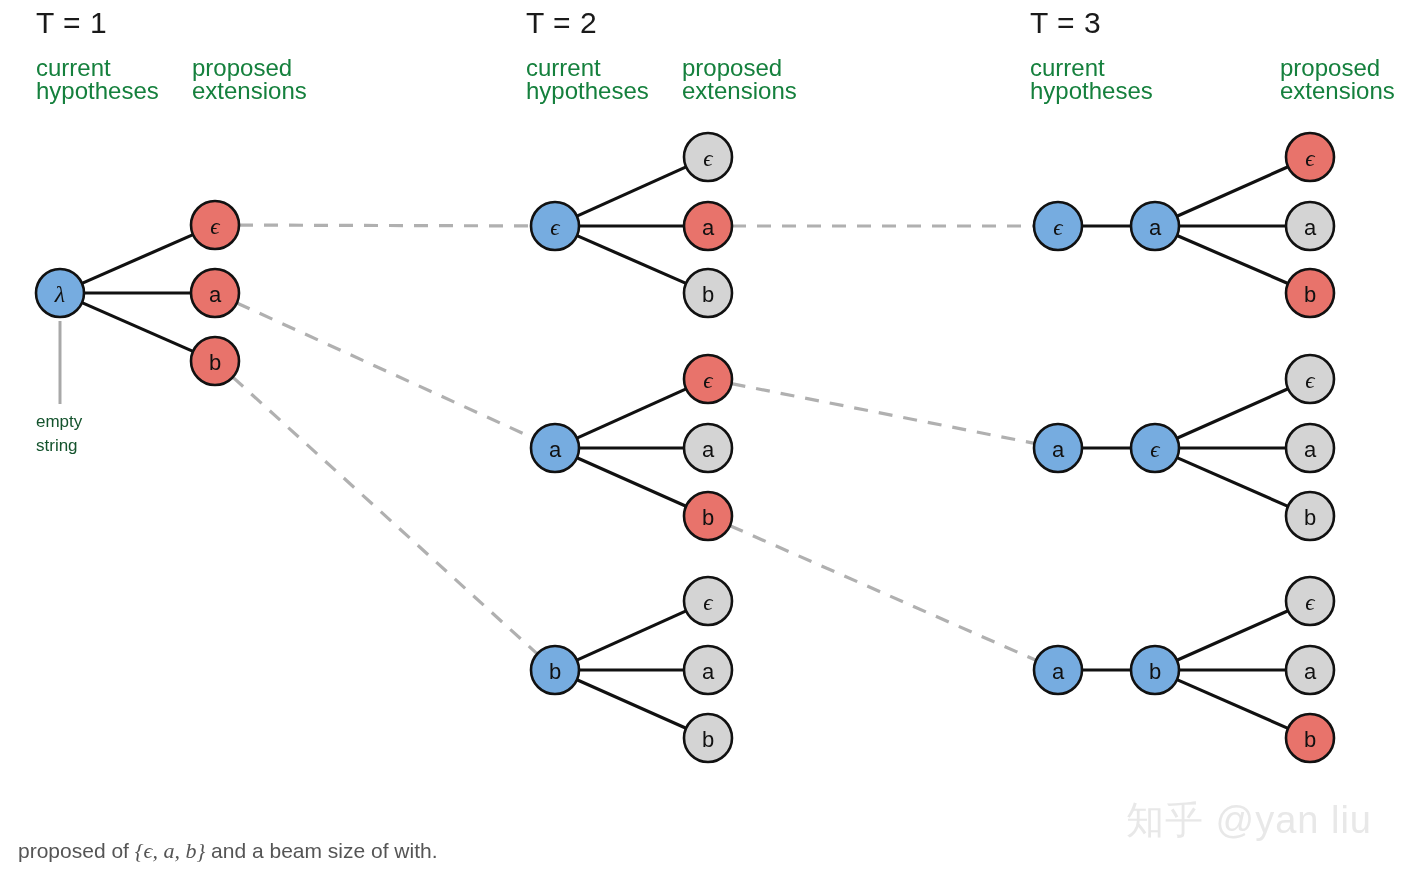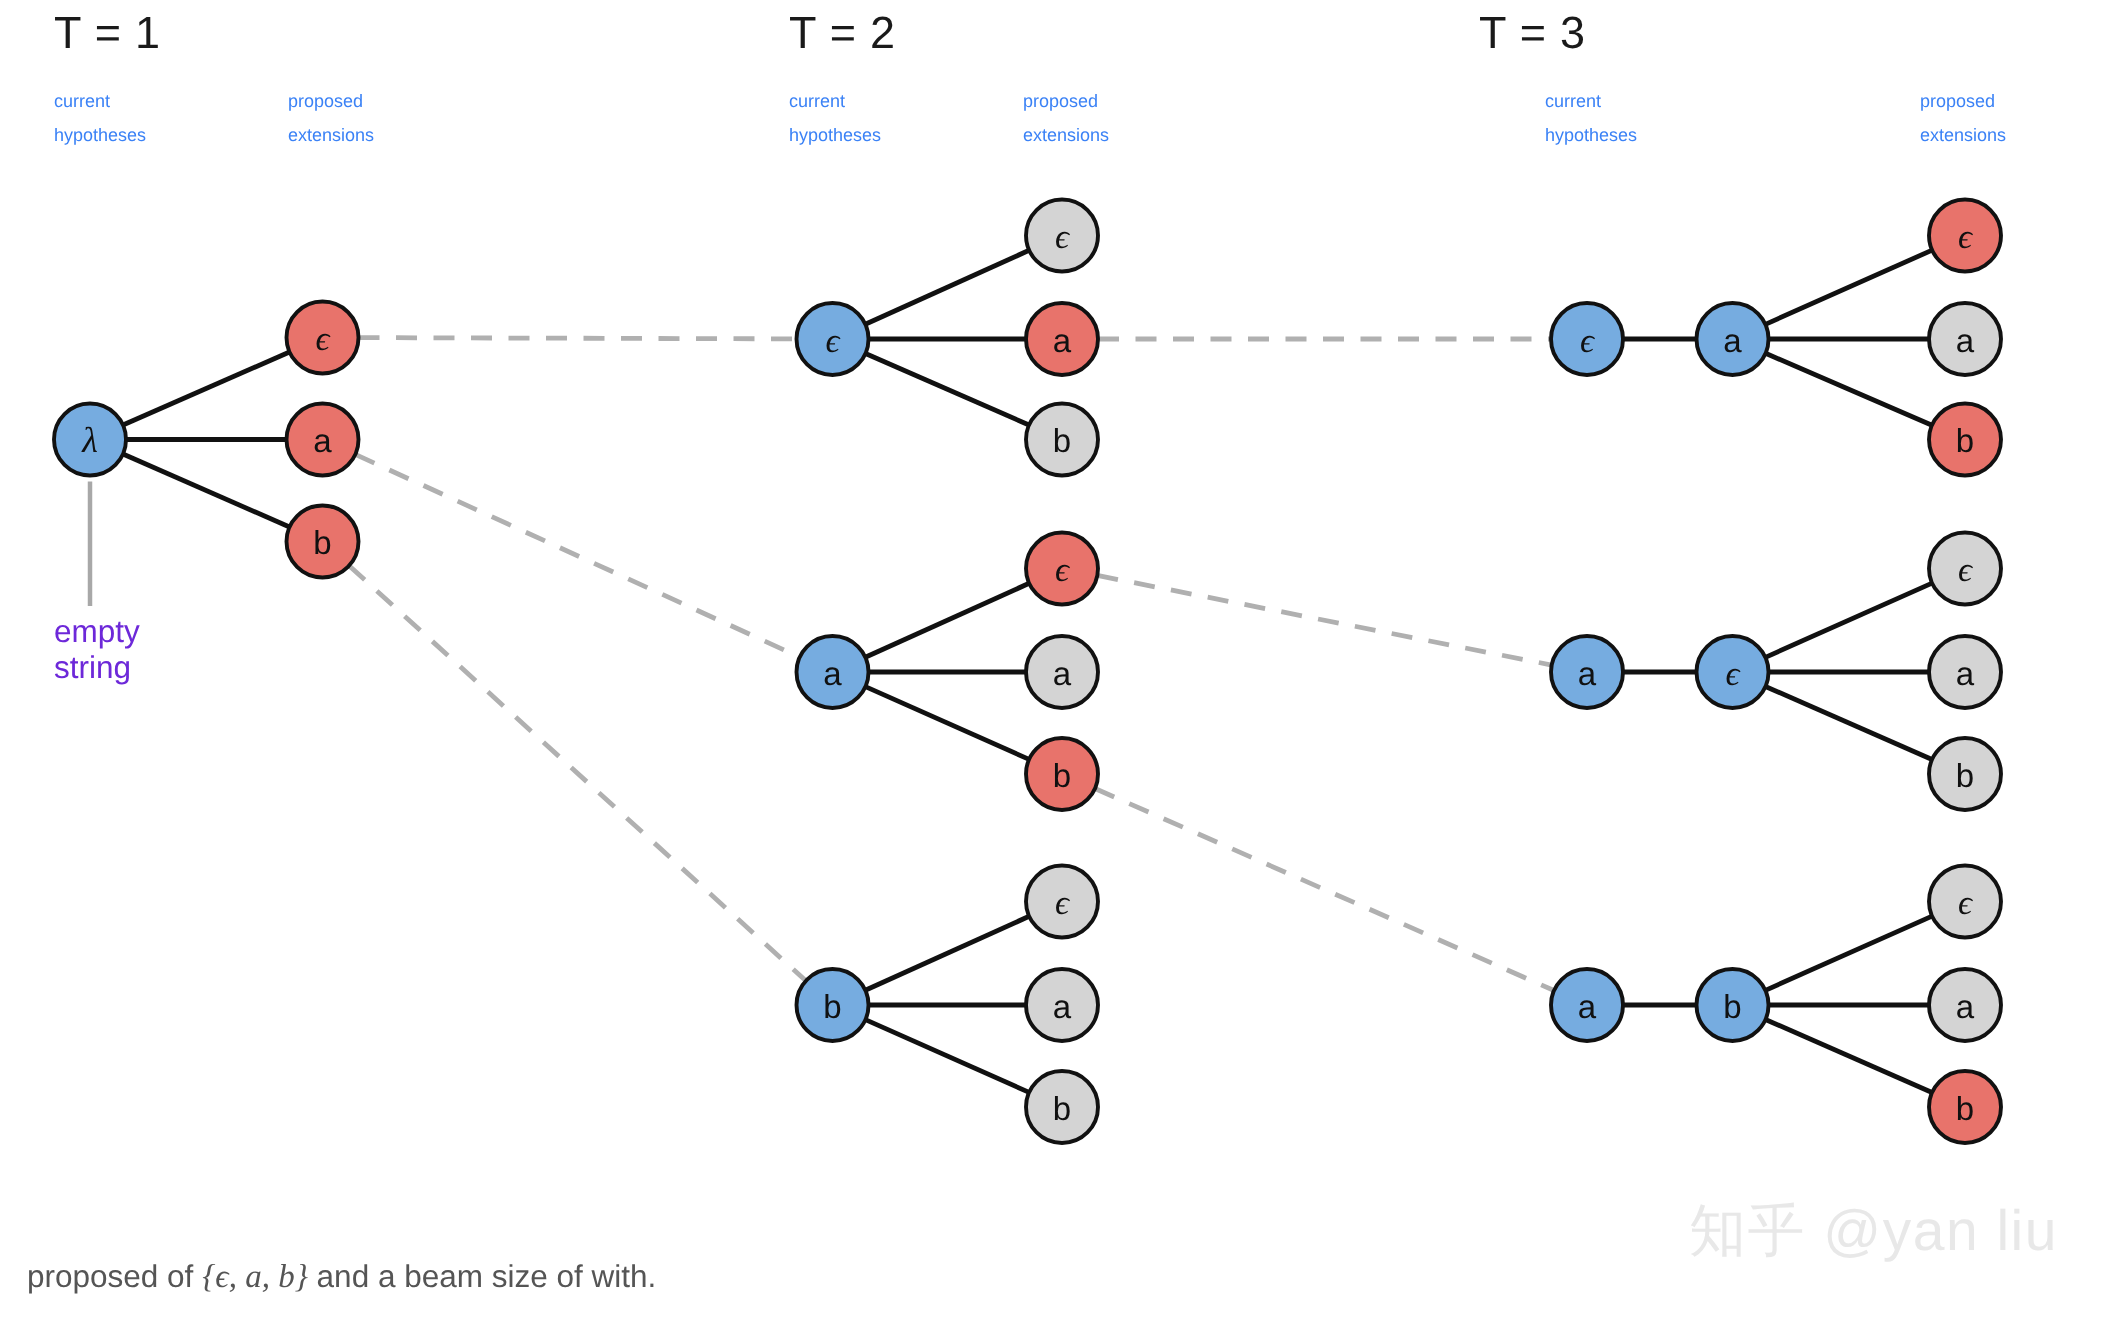--- a/index.html
+++ b/index.html
@@ -34,23 +34,23 @@
   .col-title {
     position: absolute;
     font-size: 30px;
     font-weight: 400;
     color: #1a1a1a;
     letter-spacing: 0.5px;
     white-space: nowrap;
   }
   .sub-label {
     position: absolute;
-    font-size: 12px;
+    font-size: 24px;
     line-height: 23px;
-    color: #3b82f6;
+    color: #15803d;
     white-space: pre-line;
   }
 
   
   .node-text {
     font-size: 22px;
     fill: #111111;
     text-anchor: middle;
     dominant-baseline: central;
     font-family: "Liberation Sans", sans-serif;
@@ -62,23 +62,23 @@
   }
   .node-text.lambda-sym {
     font-family: "Liberation Serif", serif;
     font-style: italic;
     font-size: 24px;
   }
 
   
   .annot {
     position: absolute;
-    font-size: 21px;
+    font-size: 17px;
     line-height: 24px;
-    color: #6d28d9;
+    color: #14532d;
     white-space: pre-line;
   }
 
   
   .caption {
     position: absolute;
     left: 18px;
     top: 800px;
     width: 640px;
     font-size: 21px;
@@ -114,21 +114,21 @@
 hypotheses</div>
   <div class="sub-label" style="left:192px; top:56px;">proposed
 extensions</div>
 
   <div class="col-title" style="left:526px; top:6px;">T = 2</div>
   <div class="sub-label" style="left:526px; top:56px;">current
 hypotheses</div>
   <div class="sub-label" style="left:682px; top:56px;">proposed
 extensions</div>
 
-  <div class="col-title" style="left:986px; top:6px;">T = 3</div>
+  <div class="col-title" style="left:1030px; top:6px;">T = 3</div>
   <div class="sub-label" style="left:1030px; top:56px;">current
 hypotheses</div>
   <div class="sub-label" style="left:1280px; top:56px;">proposed
 extensions</div>
 
   <svg class="diagram" id="diagram-svg" viewBox="0 0 1408 882" xmlns="http://www.w3.org/2000/svg">
       <g>
         <line x1="238.9998961944451" y1="225.07058792998367" x2="531.0001038055549" y2="225.92941207001633" stroke="#b0b0b0" stroke-width="3.2" stroke-dasharray="14 11" stroke-linecap="butt"></line>
         <line x1="236.83778398351475" y1="302.9554603454258" x2="533.1622160164852" y2="438.0445396545742" stroke="#b0b0b0" stroke-width="3.2" stroke-dasharray="14 11" stroke-linecap="butt"></line>
         <line x1="232.7609252822701" y1="377.1415468006514" x2="537.2390747177299" y2="653.8584531993487" stroke="#b0b0b0" stroke-width="3.2" stroke-dasharray="14 11" stroke-linecap="butt"></line>

